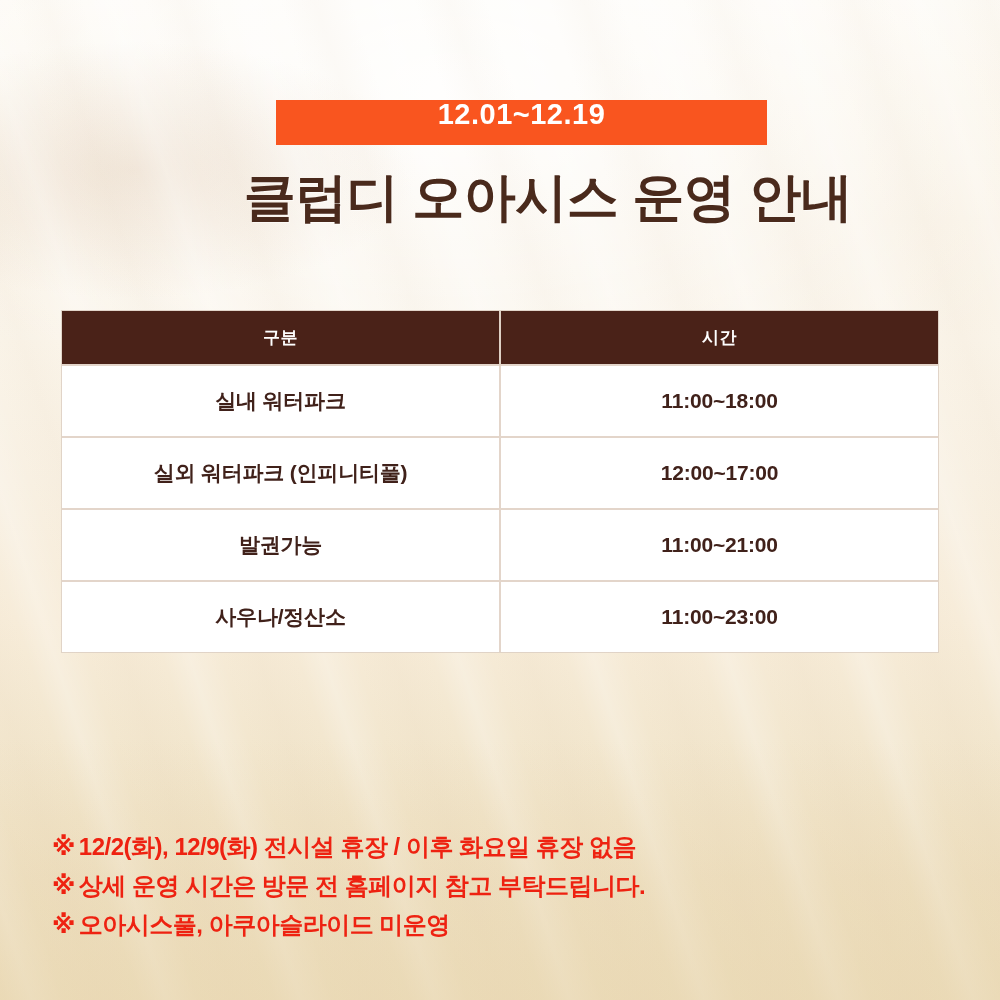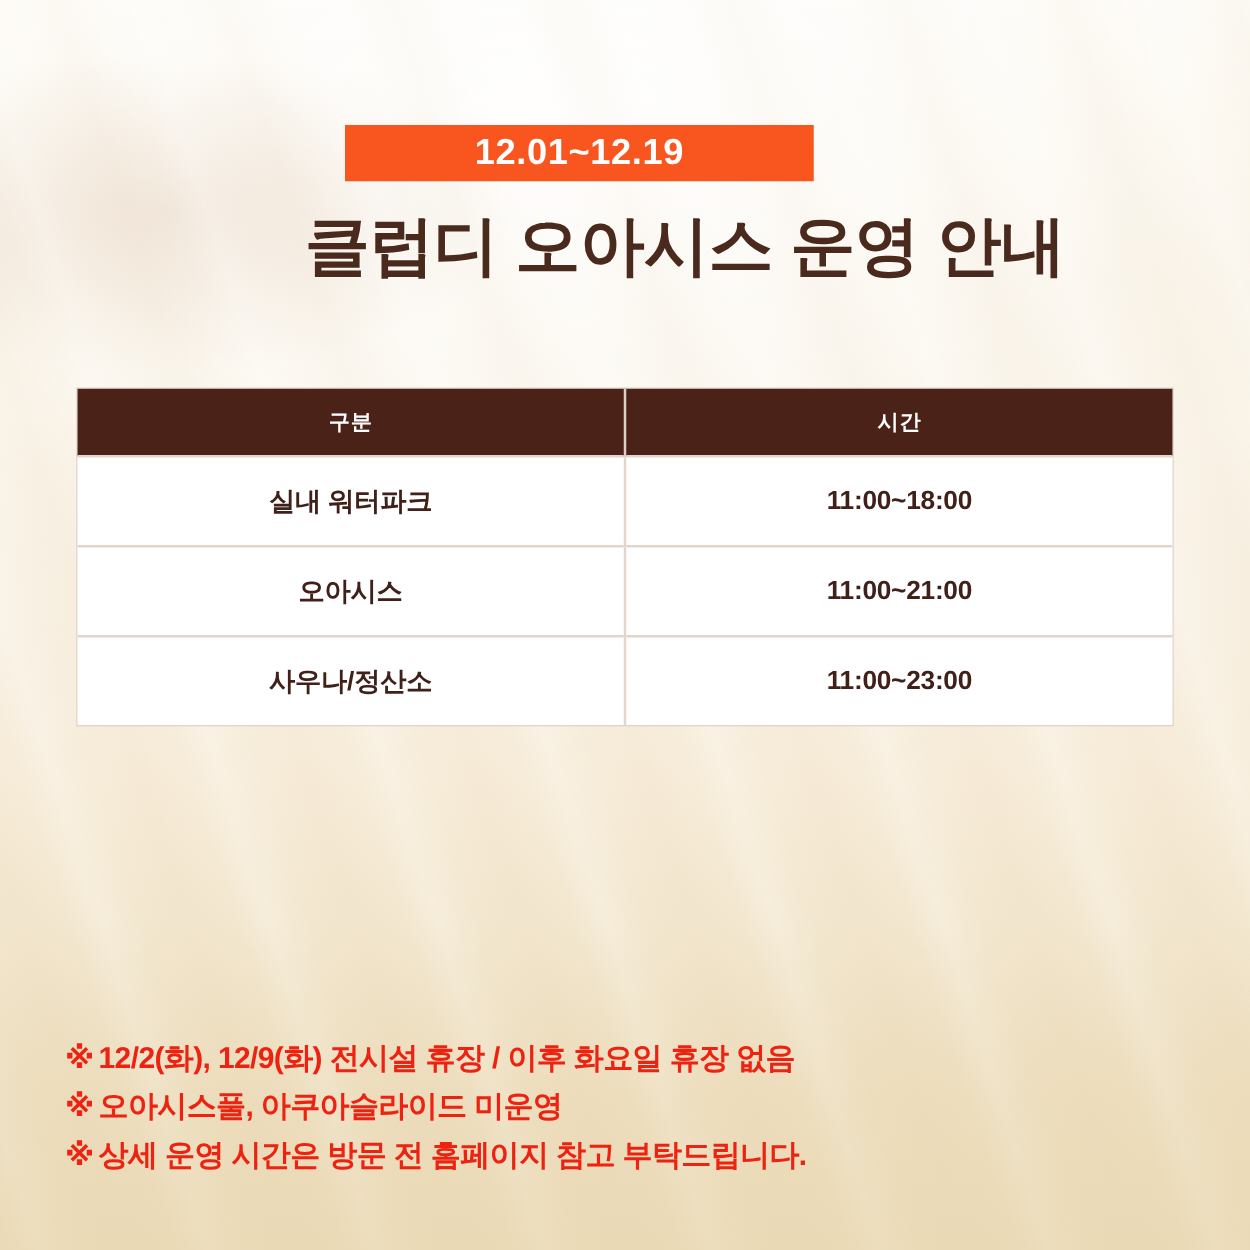--- a/index.html
+++ b/index.html
@@ -88,25 +88,24 @@
     z-index: 2;
     width: 100%;
     height: 100%;
   }
 
   
   .date-badge {
     position: absolute;
     left: 276px;
     top: 100px;
-    width: 375px;
+    width: 491px;
     height: 45px;
     background: #f9551f;
     display: flex;
-    align-items: center;
     justify-content: center;
   }
   .date-badge-text {
     color: #ffffff;
     font-size: 29px;
     font-weight: bold;
     letter-spacing: 0.5px;
     line-height: 1;
   }
 
@@ -222,36 +221,40 @@
           <th>구분</th>
           <th>시간</th>
         </tr>
       </thead>
       <tbody>
         <tr>
           <td>실내 워터파크</td>
           <td>11:00~18:00</td>
         </tr>
         <tr>
-          <td>오아시스</td>
+          <td>실외 워터파크 (인피니티풀)</td>
+          <td>12:00~17:00</td>
+        </tr>
+        <tr>
+          <td>발권가능</td>
           <td>11:00~21:00</td>
         </tr>
         <tr>
           <td>사우나/정산소</td>
           <td>11:00~23:00</td>
         </tr>
       </tbody>
     </table>
 
     <div class="notes">
       <div class="note-line">
         <span class="note-mark">※</span><span>12/2(화), 12/9(화) 전시설 휴장 / 이후 화요일 휴장 없음</span>
       </div>
       <div class="note-line">
+        <span class="note-mark">※</span><span>상세 운영 시간은 방문 전 홈페이지 참고 부탁드립니다.</span>
+      </div>
+      <div class="note-line">
         <span class="note-mark">※</span><span>오아시스풀, 아쿠아슬라이드 미운영</span>
       </div>
-      <div class="note-line">
-        <span class="note-mark">※</span><span>상세 운영 시간은 방문 전 홈페이지 참고 부탁드립니다.</span>
-      </div>
     </div>
 
   </div>
 </div>
 
 </body></html>

